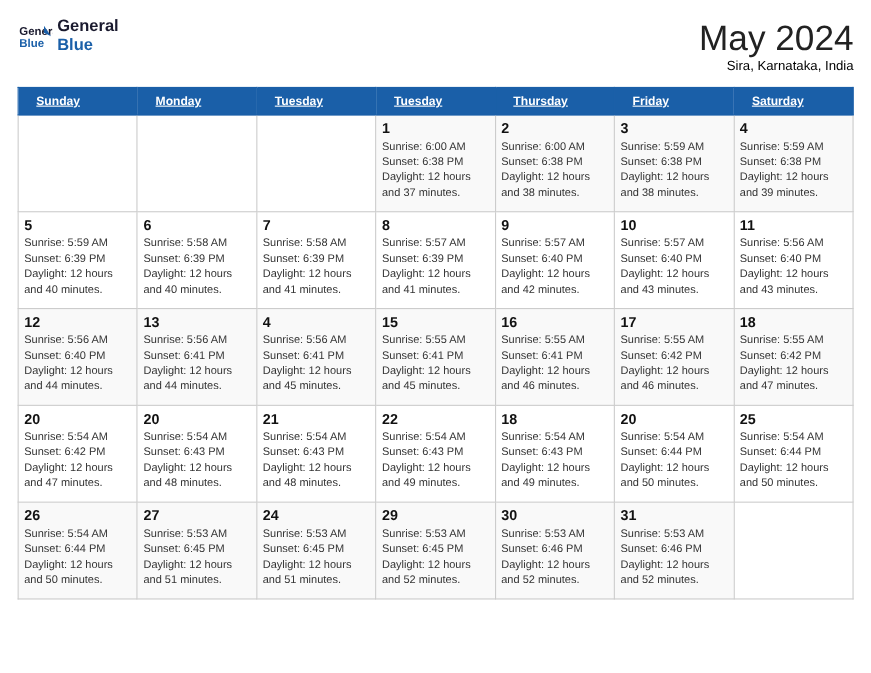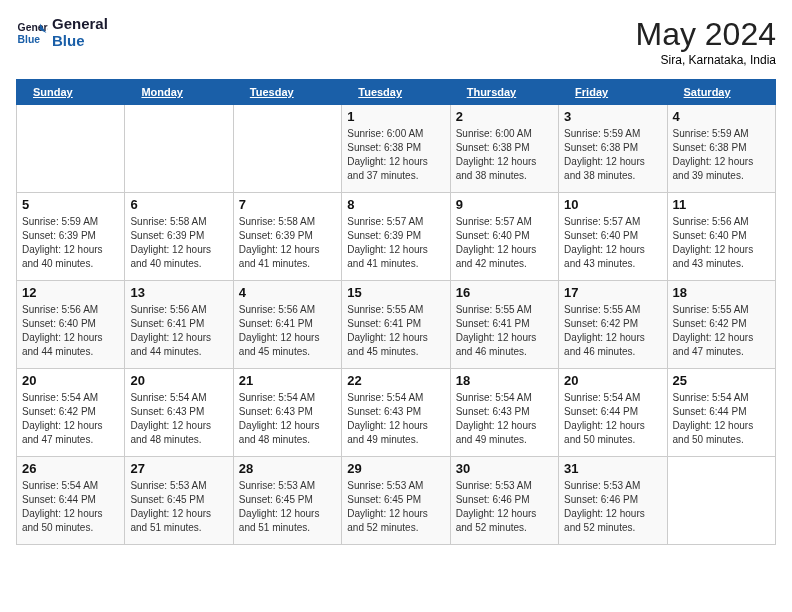--- a/index.html
+++ b/index.html
@@ -306,21 +306,21 @@
 and 50 minutes.</div>
         </td>
         <td>
           <div class="day-number">27</div>
           <div class="day-info" style="white-space: pre-line;">Sunrise: 5:53 AM
 Sunset: 6:45 PM
 Daylight: 12 hours
 and 51 minutes.</div>
         </td>
         <td>
-          <div class="day-number">28</div>
+          <div class="day-number">24</div>
           <div class="day-info" style="white-space: pre-line;">Sunrise: 5:53 AM
 Sunset: 6:45 PM
 Daylight: 12 hours
 and 51 minutes.</div>
         </td>
         <td>
           <div class="day-number">29</div>
           <div class="day-info" style="white-space: pre-line;">Sunrise: 5:53 AM
 Sunset: 6:45 PM
 Daylight: 12 hours

